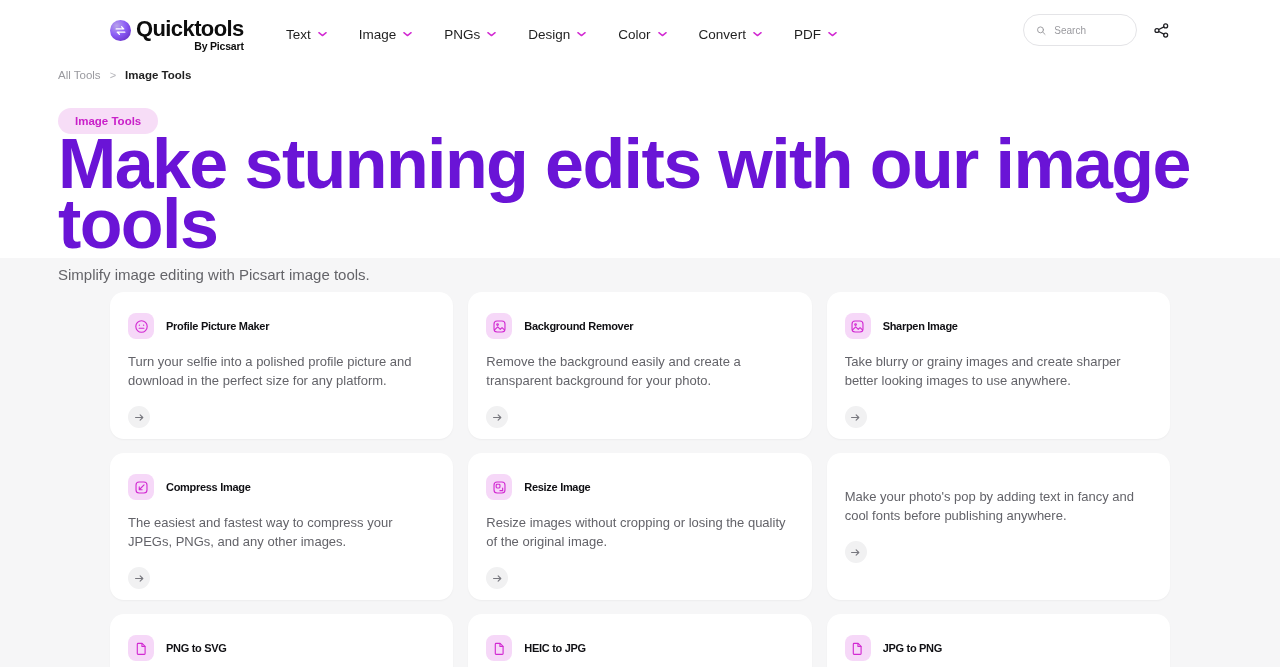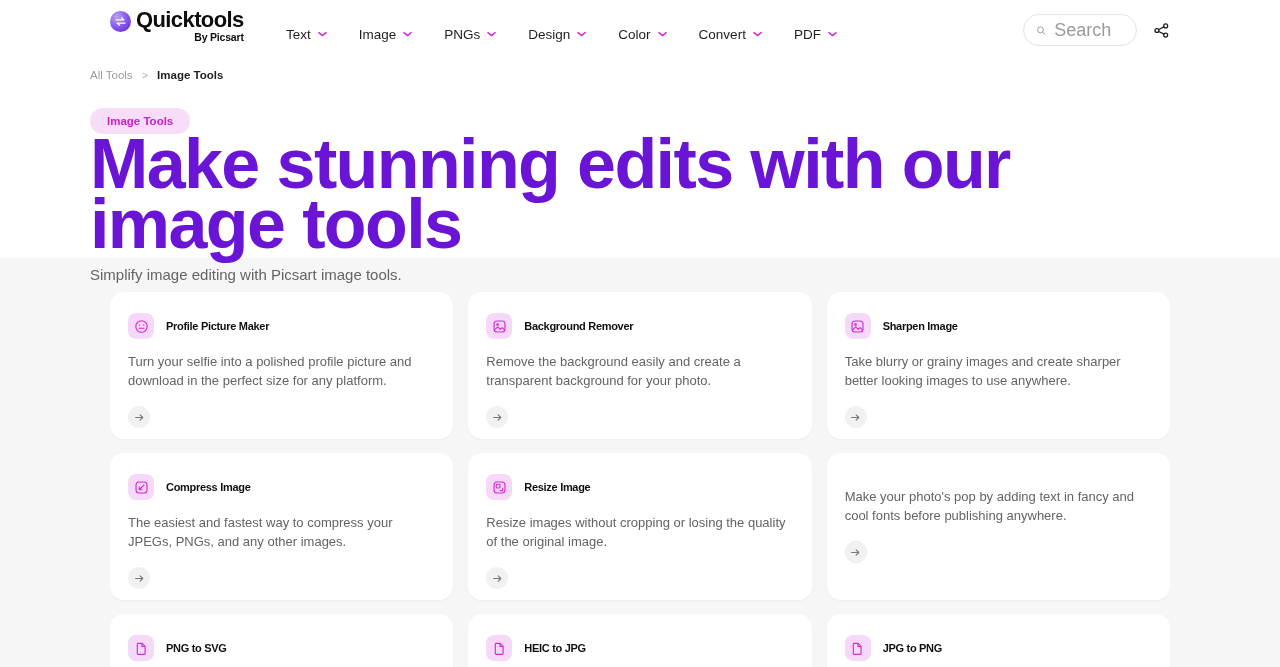--- a/index.html
+++ b/index.html
@@ -9,20 +9,21 @@
     background: #ffffff;
     font-family: "Liberation Sans", sans-serif;
     -webkit-font-smoothing: antialiased;
   }
 
   
   .header {
     height: 60px;
     background: #ffffff;
     display: flex;
+    align-items: center;
     padding: 8px 110px 0 110px;
     position: relative;
   }
   .logo-wrap { display: flex; align-items: flex-start; gap: 5px; width: 150px; }
   .logo-mark {
     width: 21px; height: 21px; border-radius: 50%;
     background: radial-gradient(circle at 32% 28%, #b9a4ea 0%, #8b5cf6 45%, #5b21b6 100%);
     display: flex; align-items: center; justify-content: center;
     margin-top: 3px; flex: none;
   }
@@ -49,27 +50,27 @@
     display: flex; align-items: center; gap: 16px;
   }
   .search-box {
     width: 114px; height: 32px; border: 1px solid #e4e4e7; border-radius: 16px;
     display: flex; align-items: center; gap: 8px; padding: 0 12px; background: #fff;
     width: 114px;
   }
   .search-box { width: 114px; }
   .search-input {
     border: none; outline: none; font-family: "Liberation Sans", sans-serif;
-    font-size: 18px; color: #4b4b4b; background: transparent; width: 100%;
+    font-size: 10px; color: #4b4b4b; background: transparent; width: 100%;
   }
   .search-input::placeholder { color: #9a9a9f; }
   .share-btn { cursor: pointer; display: flex; align-items: center; }
 
   
-  .hero { background: #ffffff; padding: 0 90px; height: 198px; }
+  .hero { background: #ffffff; padding: 0 58px; height: 198px; }
   .breadcrumb { display: flex; align-items: center; gap: 9px; padding-top: 9px; }
   .crumb-link { font-size: 11.5px; color: #9a9a9f; cursor: pointer; }
   .crumb-sep { font-size: 11px; color: #b5b5ba; }
   .crumb-current { font-size: 11.5px; color: #1f1f1f; font-weight: bold; }
 
   .badge {
     display: inline-block; margin-top: 27px;
     background: #f7ddf7; color: #c920c9;
     font-size: 11.5px; font-weight: bold;
     padding: 7px 17px; border-radius: 999px;

